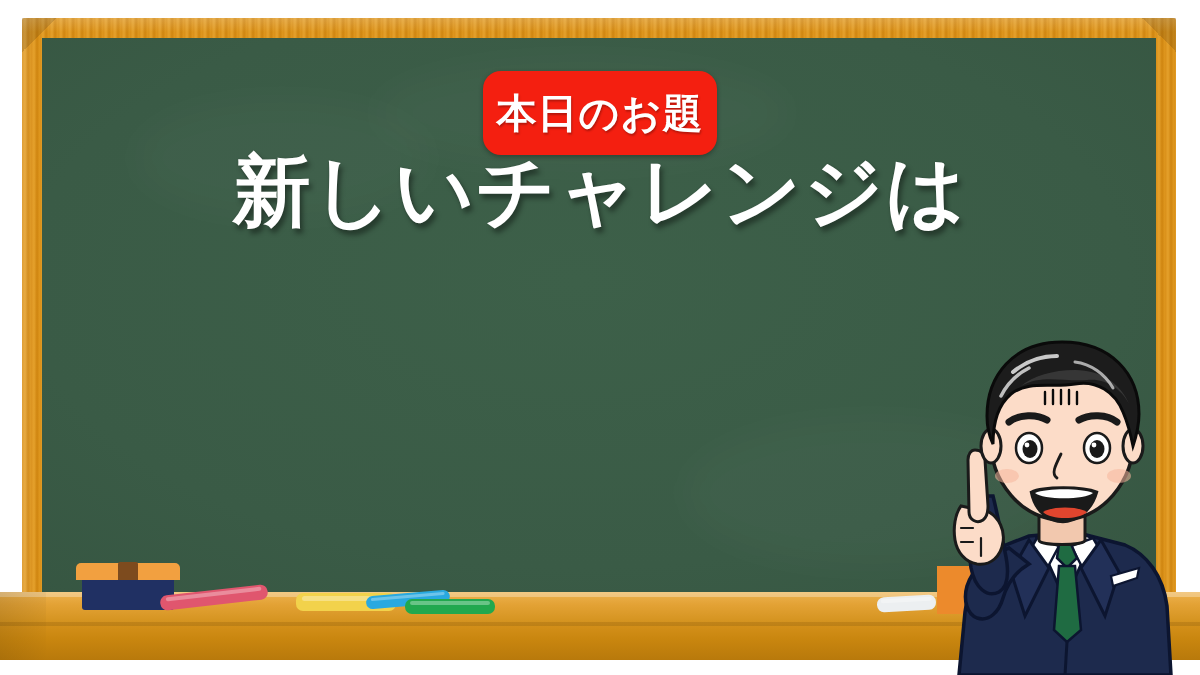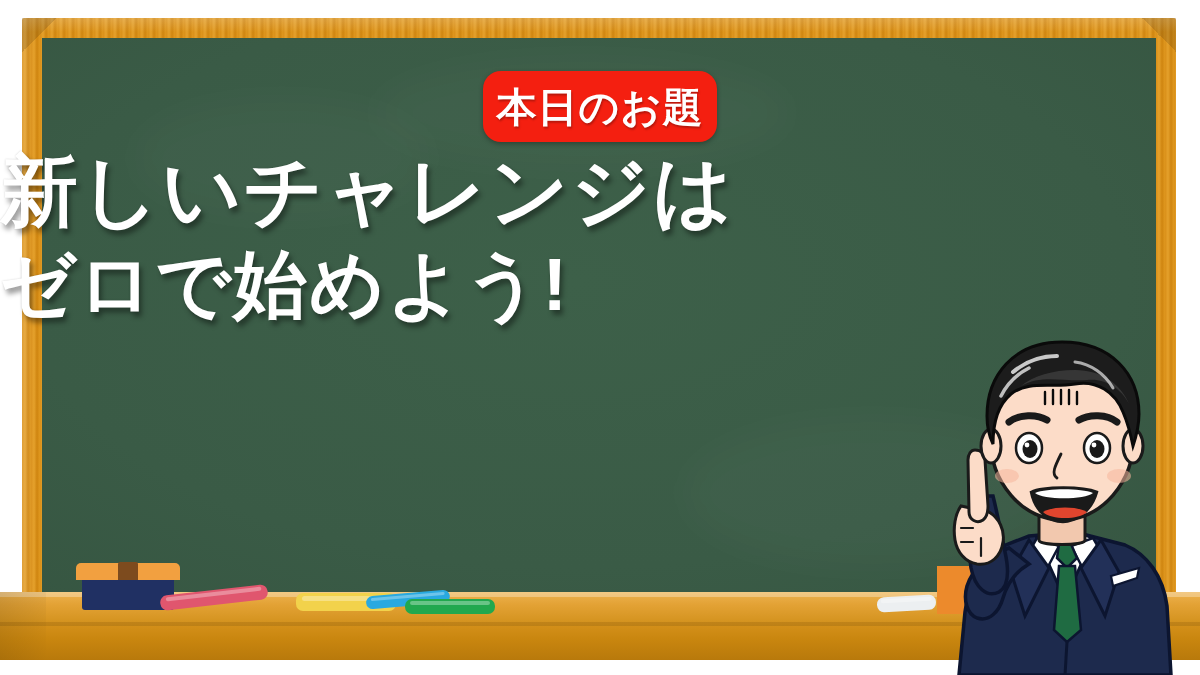--- a/index.html
+++ b/index.html
@@ -73,21 +73,21 @@
     filter: blur(18px);
     pointer-events: none;
   }
 
   
   .badge {
     position: absolute;
     left: 483px;
     top: 71px;
     width: 234px;
-    height: 71px;
+    height: 84px;
     background: #f41f10;
     border-radius: 18px;
     display: flex;
     align-items: center;
     justify-content: center;
     box-shadow: 0 2px 5px rgba(0,0,0,0.30);
     z-index: 6;
   }
   .badge-text {
     color: #ffffff;
@@ -99,20 +99,21 @@
     text-shadow: 1px 2px 2px rgba(0,0,0,0.25);
   }
 
   
   .headline {
     position: absolute;
     left: 0;
     top: 152px;
     width: 1200px;
     z-index: 5;
+    text-align: center;
     pointer-events: none;
   }
   .hl-line {
     color: #ffffff;
     font-weight: bold;
     line-height: 1;
     white-space: nowrap;
     text-shadow:
       3px 5px 5px rgba(0,0,0,0.38),
       0 0 2px rgba(0,0,0,0.18);
@@ -307,21 +308,20 @@
       <div class="board-smudge" style="left:330px; top:20px;  width:420px; height:110px;"></div>
     </div>
   </div>
 
   <div class="badge">
     <span class="badge-text">本日のお題</span>
   </div>
 
   <div class="headline">
     <div class="hl-line hl-top">新しいチャレンジは</div>
-    <div class="hl-line hl-bottom">ゼロで始めよう!</div>
   </div>
 
   <div class="deco-circle"></div>
   <div class="deco-leaf"></div>
 
   <div class="tray">
     <div class="tray-box"></div>
 
     <div class="eraser">
       <div class="eraser-top"></div>

